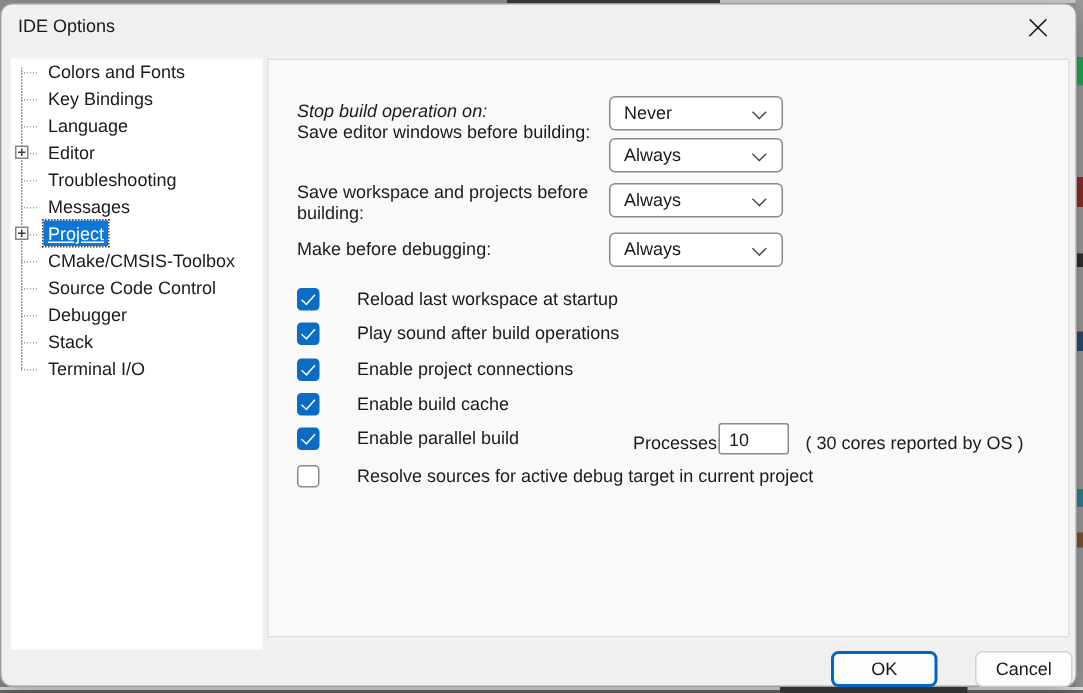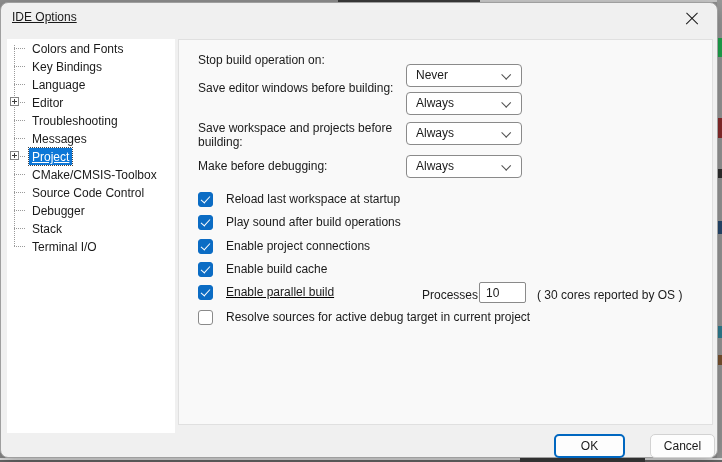--- a/index.html
+++ b/index.html
@@ -27,21 +27,21 @@
 
   
   .dialog {
     position:absolute; left:0; top:2px; width:718px; height:456px;
     background:#f0f0f0;
     border:1px solid #9f9f9f;
     border-radius:8px;
     box-shadow:0 6px 18px rgba(0,0,0,.30);
   }
   .titlebar { position:absolute; left:0; top:0; width:100%; height:32px; }
-  .title { position:absolute; left:11px; top:7px; font-size:12px; color:#191919;text-decoration:underline; }
+  .title { position:absolute; left:11px; top:7px; font-size:12px; color:#191919; }
   .close-btn { position:absolute; right:10px; top:3px; width:30px; height:26px; cursor:pointer; }
   .close-x { position:absolute; left:8px; top:6px; width:14px; height:14px; }
   .close-x::before, .close-x::after {
     content:""; position:absolute; left:-1px; top:6px; width:16px; height:1.4px; background:#1b1b1b;
   }
   .close-x::before { transform:rotate(45deg); }
   .close-x::after  { transform:rotate(-45deg); }
 
   
   .tree {
@@ -93,21 +93,21 @@
   .cb-row { position:absolute; left:19px; height:16px; display:flex; align-items:center; }
   .checkbox {
     width:15px; height:15px; border-radius:3px; flex:0 0 15px; position:relative; cursor:pointer;
   }
   .checkbox.checked { background:#0b6cc4; border:1px solid #0b6cc4; }
   .checkbox.checked::after {
     content:""; position:absolute; left:4px; top:1.5px; width:4px; height:8px;
     border-right:1.6px solid #fff; border-bottom:1.6px solid #fff; transform:rotate(42deg);
   }
   .checkbox.unchecked { background:#fff; border:1px solid #8a8a8a; }
-  .cb-label { margin-left:13px; font-size:12px; color:#1a1a1a; white-space:nowrap; }
+  .cb-label { margin-left:25px; font-size:12px; color:#1a1a1a; white-space:nowrap; }
   .proc-label { position:absolute; left:243px; top:248px; font-size:12px; color:#1a1a1a; }
   .proc-input {
     position:absolute; left:300px; top:242px; width:47px; height:21px;
     border:1px solid #8a8a8a; border-radius:2px; background:#fff;
     font-family:"Liberation Sans",sans-serif; font-size:12px; color:#1a1a1a; padding:0 0 0 6px;
   }
   .proc-note { position:absolute; left:358px; top:248px; font-size:12px; color:#1a1a1a; white-space:nowrap; }
 
   
   .btn {
@@ -183,21 +183,21 @@
         <span class="tree-label">Stack</span>
       </div>
       <div class="tree-row">
         <span class="tree-label">Terminal I/O</span>
       </div>
     </div>
   </div>
 
   <div class="panel">
 
-    <div class="p-label" style="top:13px;">Stop build operation on:</div>
+    <div class="p-label" style="top:27px;font-style:italic;">Stop build operation on:</div>
     <div class="dropdown" style="top:24px;">
       <span>Never</span>
       <span class="dd-chevron"></span>
     </div>
 
     <div class="p-label" style="top:41px;">Save editor windows before building:</div>
     <div class="dropdown" style="top:52px;">
       <span>Always</span>
       <span class="dd-chevron"></span>
     </div>
@@ -223,21 +223,21 @@
       <span class="cb-label">Play sound after build operations</span>
     </div>
     <div class="cb-row" style="top:198px;">
       <span class="checkbox checked"></span>
       <span class="cb-label">Enable project connections</span>
     </div>
     <div class="cb-row" style="top:221px;">
       <span class="checkbox checked"></span>
       <span class="cb-label">Enable build cache</span>
     </div>
-    <div class="cb-row" style="top:244px;text-decoration:underline;">
+    <div class="cb-row" style="top:244px;">
       <span class="checkbox checked"></span>
       <span class="cb-label">Enable parallel build</span>
     </div>
     <div class="cb-row" style="top:269px;">
       <span class="checkbox unchecked"></span>
       <span class="cb-label">Resolve sources for active debug target in current project</span>
     </div>
 
     <div class="proc-label">Processes:</div>
     <input class="proc-input" value="10" style="">

